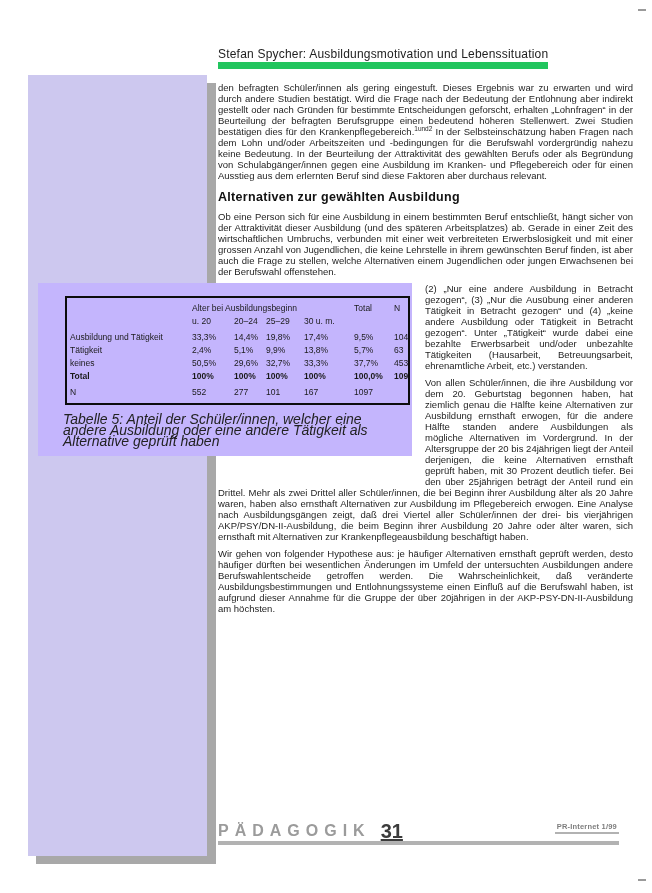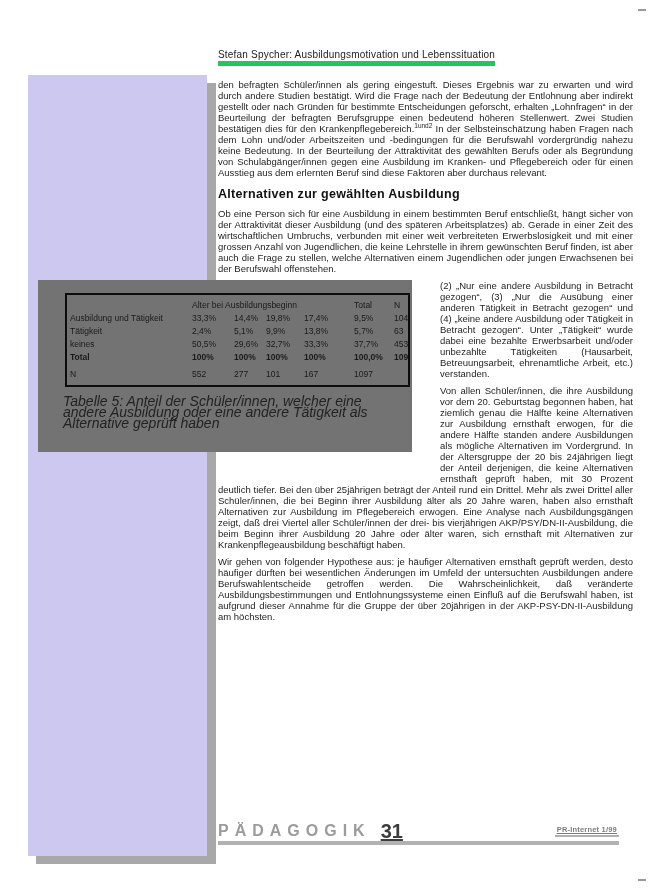--- a/index.html
+++ b/index.html
@@ -10,66 +10,66 @@
   
   .sidebar-shadow{position:absolute;left:36px;top:83px;width:180px;height:781px;background:#a8a8a8;}
   .sidebar-panel{position:absolute;left:28px;top:75px;width:179px;height:781px;background:#cdc8ef;}
   
   .mark{position:absolute;background:#9a9a9a;width:8px;height:2px;right:6px;}
   .mark-top{top:9px;}
   .mark-bottom{top:879px;}
   
   .content{position:absolute;left:218px;top:44px;width:415px;}
   .running-head{
-    font-size:10px;letter-spacing:.2px;color:#222;display:inline-block;
-    border-bottom:5px solid #22c55e;padding-bottom:1px;margin-bottom:13px;
+    font-size:12px;letter-spacing:.2px;color:#222;display:inline-block;
+    border-bottom:7px solid #22c55e;padding-bottom:1px;margin-bottom:13px;
   }
   .para{
     font-size:9.5px;line-height:11px;text-align:justify;margin:0 0 6px 0;
     hyphens:auto;-webkit-hyphens:auto;
   }
   .para sup{font-size:6.5px;line-height:0;}
   .heading{
     font-size:12.5px;font-weight:bold;letter-spacing:.3px;color:#111;
     margin:9px 0 7px 0;
   }
   .p3a{margin-bottom:1px;}
   
   .table-block{
-    float:left;width:374px;margin-left:-180px;margin-right:28px;margin-bottom:22px;
-    background:#737373;padding:13px 0 9px 0;min-height:172px;box-sizing:border-box;
+    float:left;width:374px;margin-left:-180px;margin-right:13px;margin-bottom:22px;
+    background:#c4b5fd;padding:13px 0 9px 0;min-height:172px;box-sizing:border-box;
   }
   table.tbl{
     border-collapse:collapse;border:2px solid #0d0d0d;
     margin-left:27px;width:343px;table-layout:fixed;
     font-size:8.5px;line-height:10px;color:#1a1a1a;
   }
   table.tbl td{padding:1.5px 0 1.5px 3px;text-align:left;vertical-align:bottom;white-space:nowrap;overflow:hidden;}
   table.tbl .hdr1 td{padding-top:5px;}
   table.tbl .hdr2 td{padding-bottom:4px;}
   table.tbl .row-total td{font-weight:bold;}
   table.tbl .row-n td{padding-top:5px;padding-bottom:6px;}
   .caption{
     font-style:italic;font-size:14px;line-height:11px;color:#222;
     margin:9px 10px 0 25px;text-align:left;
   }
   
   .footer{
     position:absolute;left:218px;top:822px;width:401px;
-    border-bottom:4px solid #b2b2b2;display:flex;align-items:center;padding-bottom:1px;
+    border-bottom:4px solid #b2b2b2;display:flex;align-items:flex-start;padding-bottom:1px;
   }
   .journal{
     font-size:16px;font-weight:bold;letter-spacing:6px;color:#9b9b9b;line-height:18px;
   }
   .pagenum{
     font-size:20px;font-weight:bold;color:#3c3c3c;line-height:18px;margin-left:10px;text-decoration:underline;
   }
   .issue{
     margin-left:auto;font-size:7.5px;font-weight:bold;color:#7d7d7d;
-    border-bottom:2px solid #b2b2b2;padding:0 2px 1px 2px;letter-spacing:.2px;text-decoration:underline;
+    border-bottom:2px solid #b2b2b2;padding:0 2px 1px 2px;letter-spacing:.2px;
   }
   .clearfix::after{content:"";display:block;clear:both;}
 </style>
 </head>
 <body>
 
 <div class="sidebar-shadow"></div>
 <div class="sidebar-panel"></div>
 <div class="mark mark-top"></div>
 <div class="mark mark-bottom"></div>
@@ -95,20 +95,29 @@
             <col style="width:50px">
             <col style="width:40px">
             <col style="width:18px">
         </colgroup>
         <tbody>
             <tr class="hdr1">
           <td></td>
           <td colspan="4">Alter bei Ausbildungsbeginn</td>
           <td>Total</td>
           <td>N</td>
+        </tr>
+        <tr class="hdr2">
+          <td></td>
+          <td>u. 20</td>
+          <td>20–24</td>
+          <td>25–29</td>
+          <td>30 u. m.</td>
+          <td></td>
+          <td></td>
         </tr>
         <tr>
           <td>Ausbildung und Tätigkeit</td>
           <td>33,3%</td>
           <td>14,4%</td>
           <td>19,8%</td>
           <td>17,4%</td>
           <td>9,5%</td>
           <td>104</td>
         </tr>

